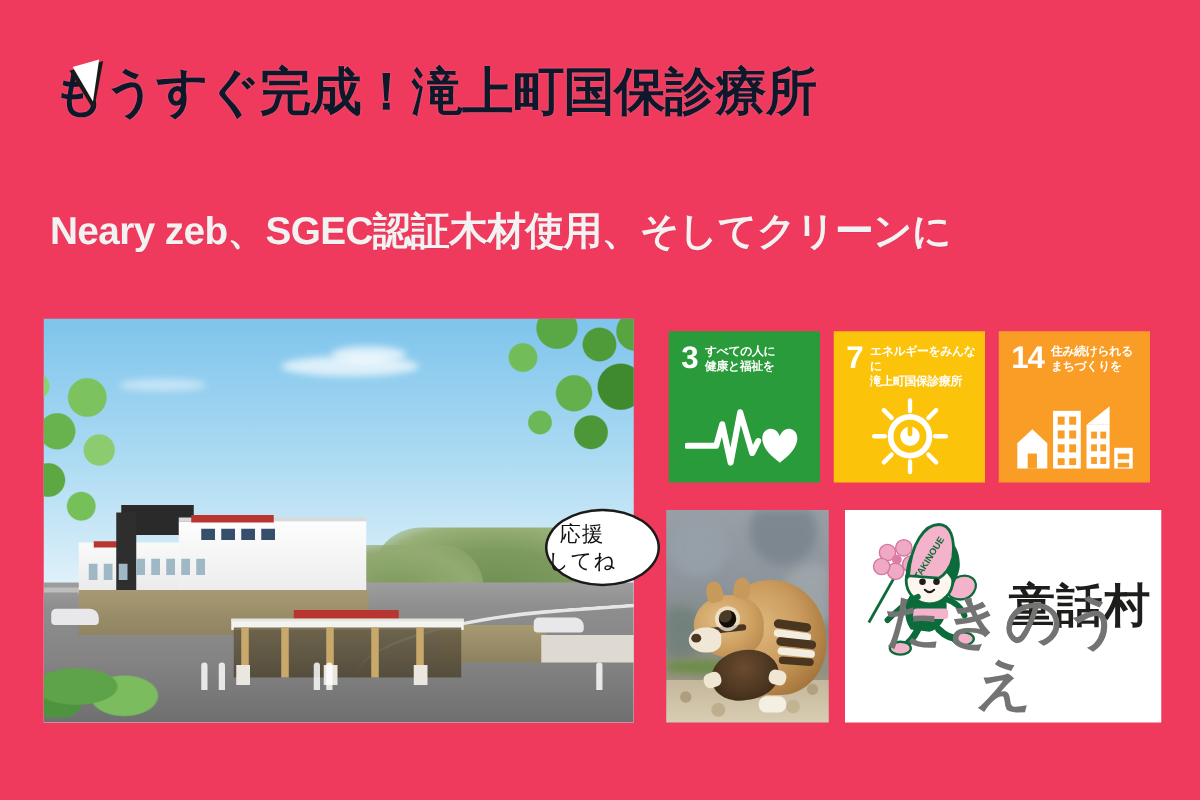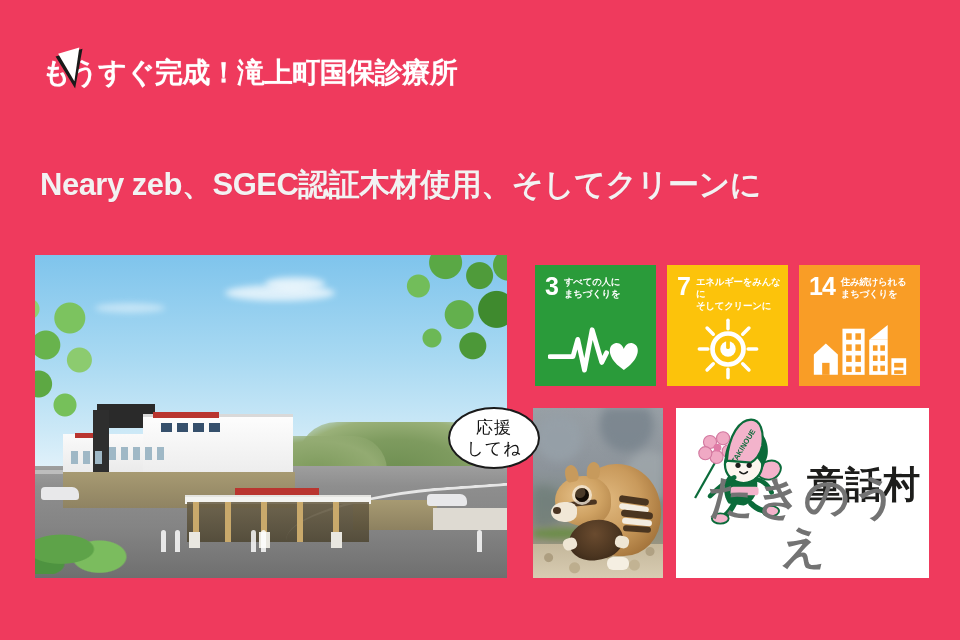--- a/index.html
+++ b/index.html
@@ -25,24 +25,24 @@
     top: 46px;
     left: 0;
     width: 960px;
     height: 185px;
   }
 
   .line1 {
     position: absolute;
     top: 0px;
     left: 42px;
-    font-size: 28px;
+    font-size: 41px;
     line-height: 54px;
     font-weight: bold;
-    color: #ffffff;
+    color: #0f172a;
     letter-spacing: -0.5px;
     white-space: nowrap;
     text-shadow: 0 0 1px rgba(255,255,255,0.4);
   }
 
   .line2 {
     position: absolute;
     top: 58px;
     left: 296px;
     font-size: 40px;
@@ -203,30 +203,29 @@
   }
 
   .car { position:absolute; background:#e8e8ea; border-radius: 4px 7px 3px 3px; }
   .car1 { left: 6px; bottom: 78px; width: 38px; height: 13px; }
   .car2 { right: 40px; bottom: 72px; width: 40px; height: 12px; }
   .person { position:absolute; bottom: 26px; width: 5px; height: 22px; background: rgba(255,255,255,.82); border-radius: 3px 3px 0 0; }
 
   
   .speech-bubble {
     position: absolute;
-    left: 448px;
+    left: 436px;
     top: 407px;
     width: 92px;
     height: 62px;
     background: #ffffff;
     border: 2px solid #1a1a1a;
     border-radius: 46px / 31px;
     display: flex;
     align-items: center;
-    justify-content: center;
     z-index: 12;
   }
   .speech-text {
     font-size: 17px;
     line-height: 21px;
     color: #111;
     text-align: center;
     font-weight: normal;
     letter-spacing: 1px;
   }
@@ -492,35 +491,35 @@
     <div class="speech-text" style="white-space:pre-line;">応援
 してね</div>
   </div>
 
   <div class="sdg-row">
 
     <div class="sdg" style="background:#2a9b3a">
       <div class="sdg-head">
         <span class="sdg-num">3</span>
         <span class="sdg-label">すべての人に
-まちづくりを</span>
+健康と福祉を</span>
       </div>
       <div class="sdg-art">
         <svg viewBox="0 0 100 52" width="96" height="50" aria-hidden="true">
           <path d="M2 34 H20 L26 34 L31 16 L38 48 L46 6 L56 40 L61 30" fill="none" stroke="#ffffff" stroke-width="5" stroke-linecap="round" stroke-linejoin="round"></path>
           <path d="M74 44 C62 34 62 22 70 20 C75 19 78 23 79 26 C80 23 83 19 88 20 C96 22 96 34 84 44 L79 48 Z" fill="#ffffff"></path>
         </svg>
       </div>
     </div>
 
     <div class="sdg" style="background:#fcc30b">
       <div class="sdg-head">
         <span class="sdg-num">7</span>
         <span class="sdg-label">エネルギーをみんなに
-そしてクリーンに</span>
+滝上町国保診療所</span>
       </div>
       <div class="sdg-art">
         <svg viewBox="0 0 80 80" width="62" height="62" aria-hidden="true">
           <g stroke="#ffffff" stroke-width="4.5" stroke-linecap="round">
             <line x1="40" y1="3" x2="40" y2="14"></line>
             <line x1="40" y1="66" x2="40" y2="77"></line>
             <line x1="3" y1="40" x2="14" y2="40"></line>
             <line x1="66" y1="40" x2="77" y2="40"></line>
             <line x1="13" y1="13" x2="21" y2="21"></line>
             <line x1="59" y1="59" x2="67" y2="67"></line>

